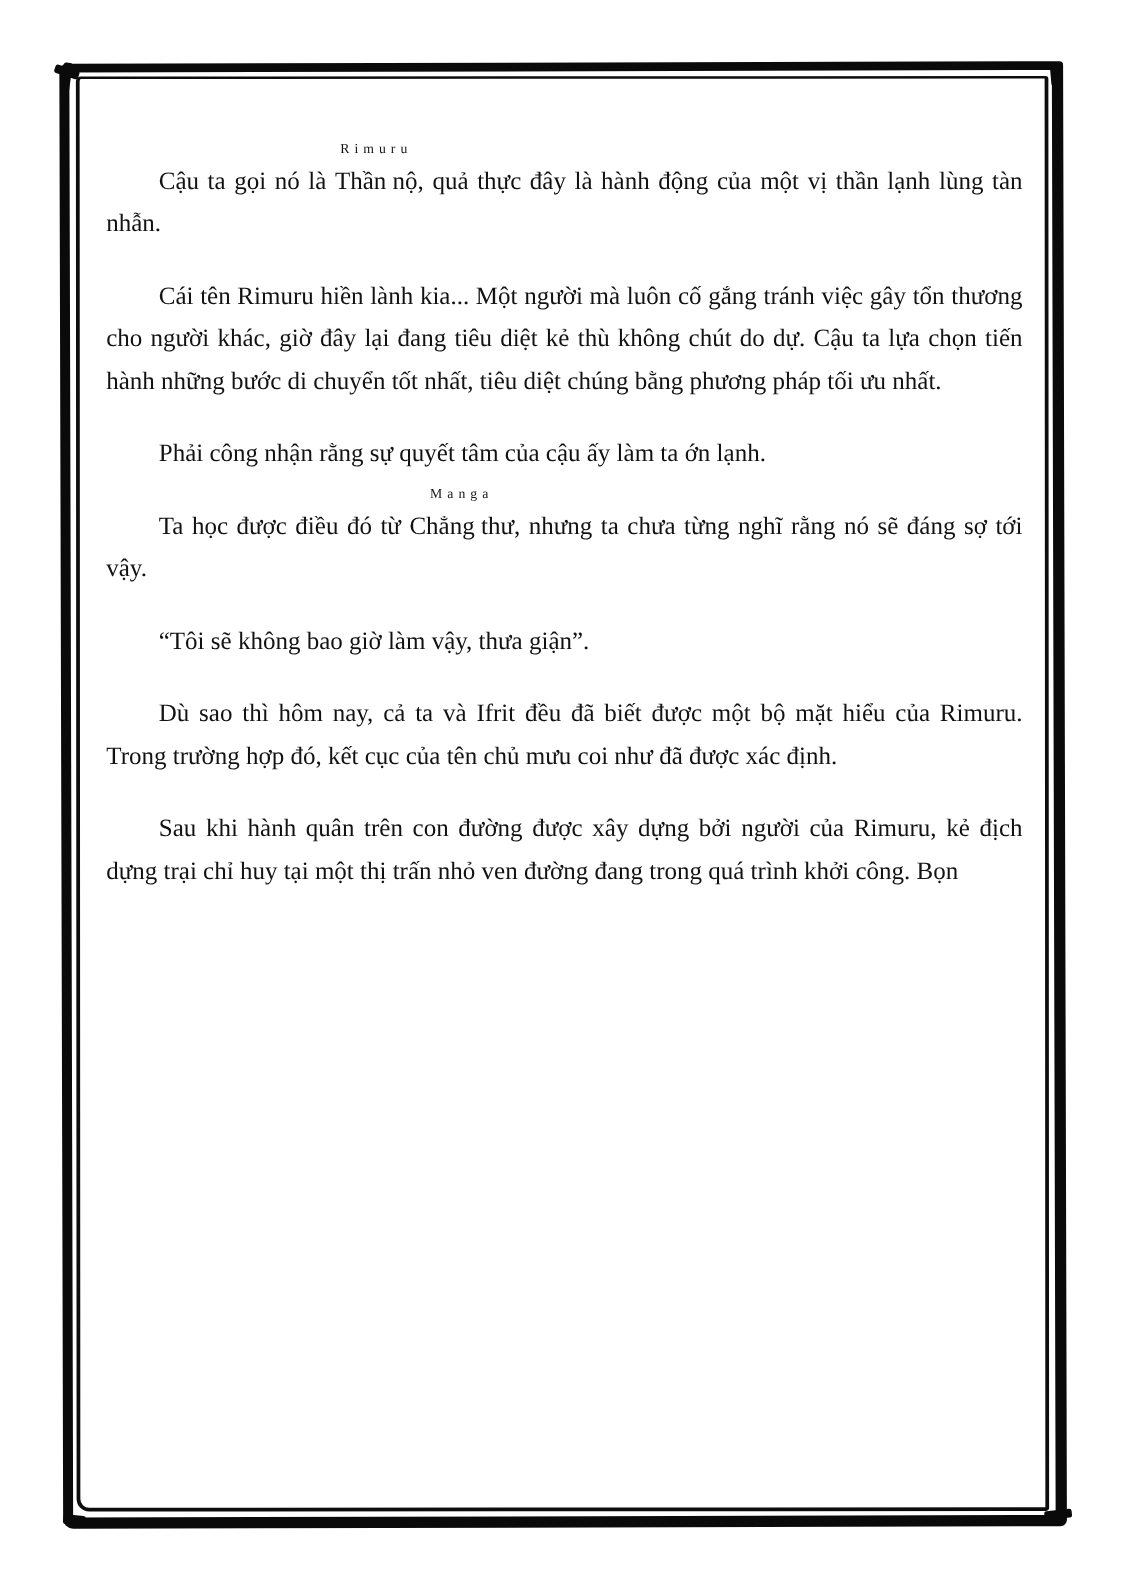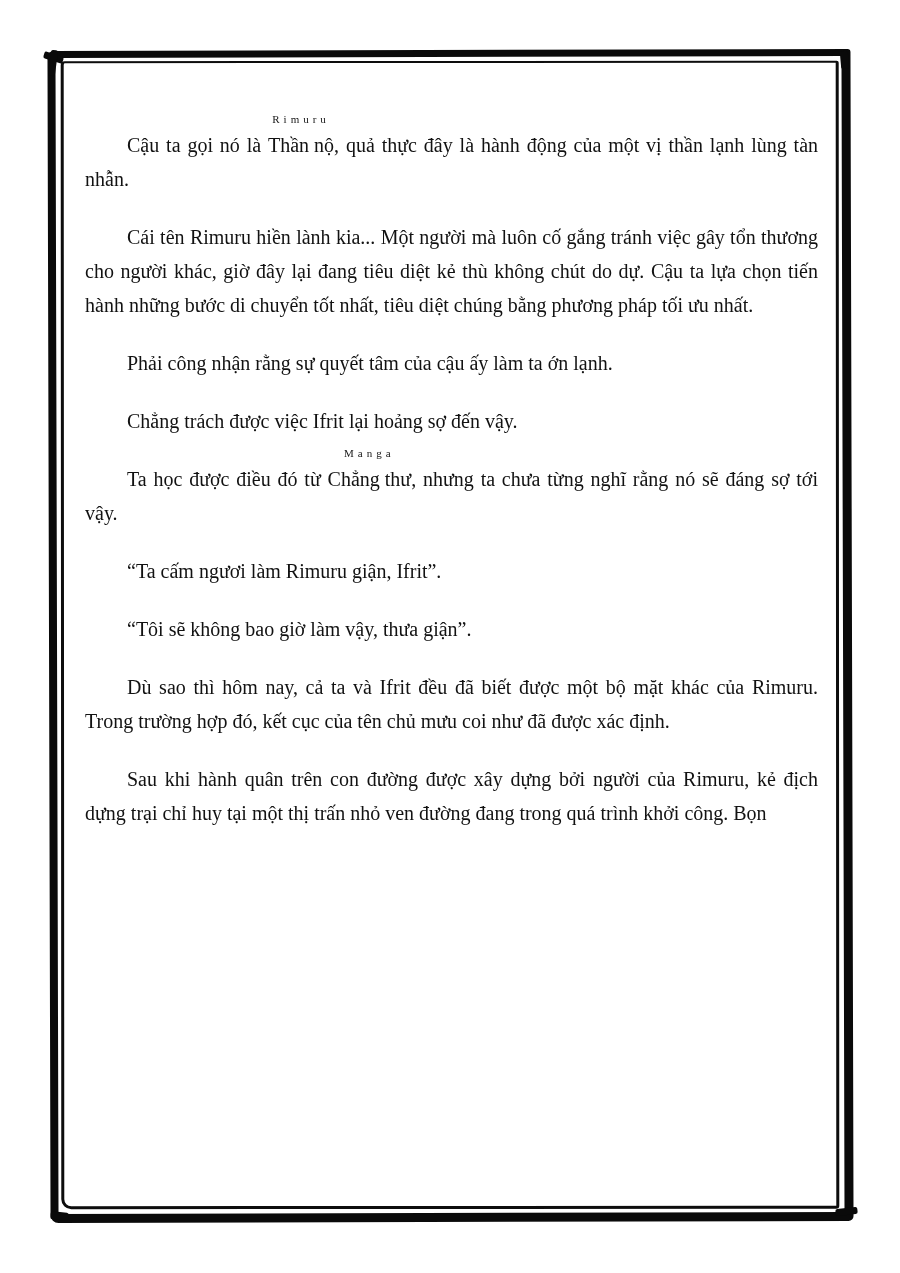--- a/index.html
+++ b/index.html
@@ -92,20 +92,18 @@
     <span class="blob blob-tl2"></span>
     <span class="blob blob-tr"></span>
     <span class="blob blob-bl"></span>
     <span class="blob blob-br"></span>
     <div class="frame-inner"></div>
   </div>
   <div class="text-area">
       <p class="para"><span>Cậu ta gọi nó là </span><span class="ruby"><span class="rb">Thần nộ</span><span class="rt">Rimuru</span></span><span>, quả thực đây là hành động của một vị thần lạnh lùng tàn nhẫn.</span></p>
       <p class="para"><span>Cái tên Rimuru hiền lành kia... Một người mà luôn cố gắng tránh việc gây tổn thương cho người khác, giờ đây lại đang tiêu diệt kẻ thù không chút do dự. Cậu ta lựa chọn tiến hành những bước di chuyển tốt nhất, tiêu diệt chúng bằng phương pháp tối ưu nhất.</span></p>
       <p class="para"><span>Phải công nhận rằng sự quyết tâm của cậu ấy làm ta ớn lạnh.</span></p>
-      <p class="para"><span>Chẳng trách được việc Ifrit lại hoảng sợ đến vậy.</span></p>
       <p class="para"><span>Ta học được điều đó từ </span><span class="ruby"><span class="rb">Chẳng thư</span><span class="rt">Manga</span></span><span>, nhưng ta chưa từng nghĩ rằng nó sẽ đáng sợ tới vậy.</span></p>
-      <p class="para"><span>“Ta cấm ngươi làm Rimuru giận, Ifrit”.</span></p>
       <p class="para"><span>“Tôi sẽ không bao giờ làm vậy, thưa giận”.</span></p>
-      <p class="para"><span>Dù sao thì hôm nay, cả ta và Ifrit đều đã biết được một bộ mặt khác của Rimuru. Trong trường hợp đó, kết cục của tên chủ mưu coi như đã được xác định.</span></p>
+      <p class="para"><span>Dù sao thì hôm nay, cả ta và Ifrit đều đã biết được một bộ mặt hiểu của Rimuru. Trong trường hợp đó, kết cục của tên chủ mưu coi như đã được xác định.</span></p>
       <p class="para"><span>Sau khi hành quân trên con đường được xây dựng bởi người của Rimuru, kẻ địch dựng trại chỉ huy tại một thị trấn nhỏ ven đường đang trong quá trình khởi công. Bọn</span></p>
     </div>
 </div>
 
 </body></html>

